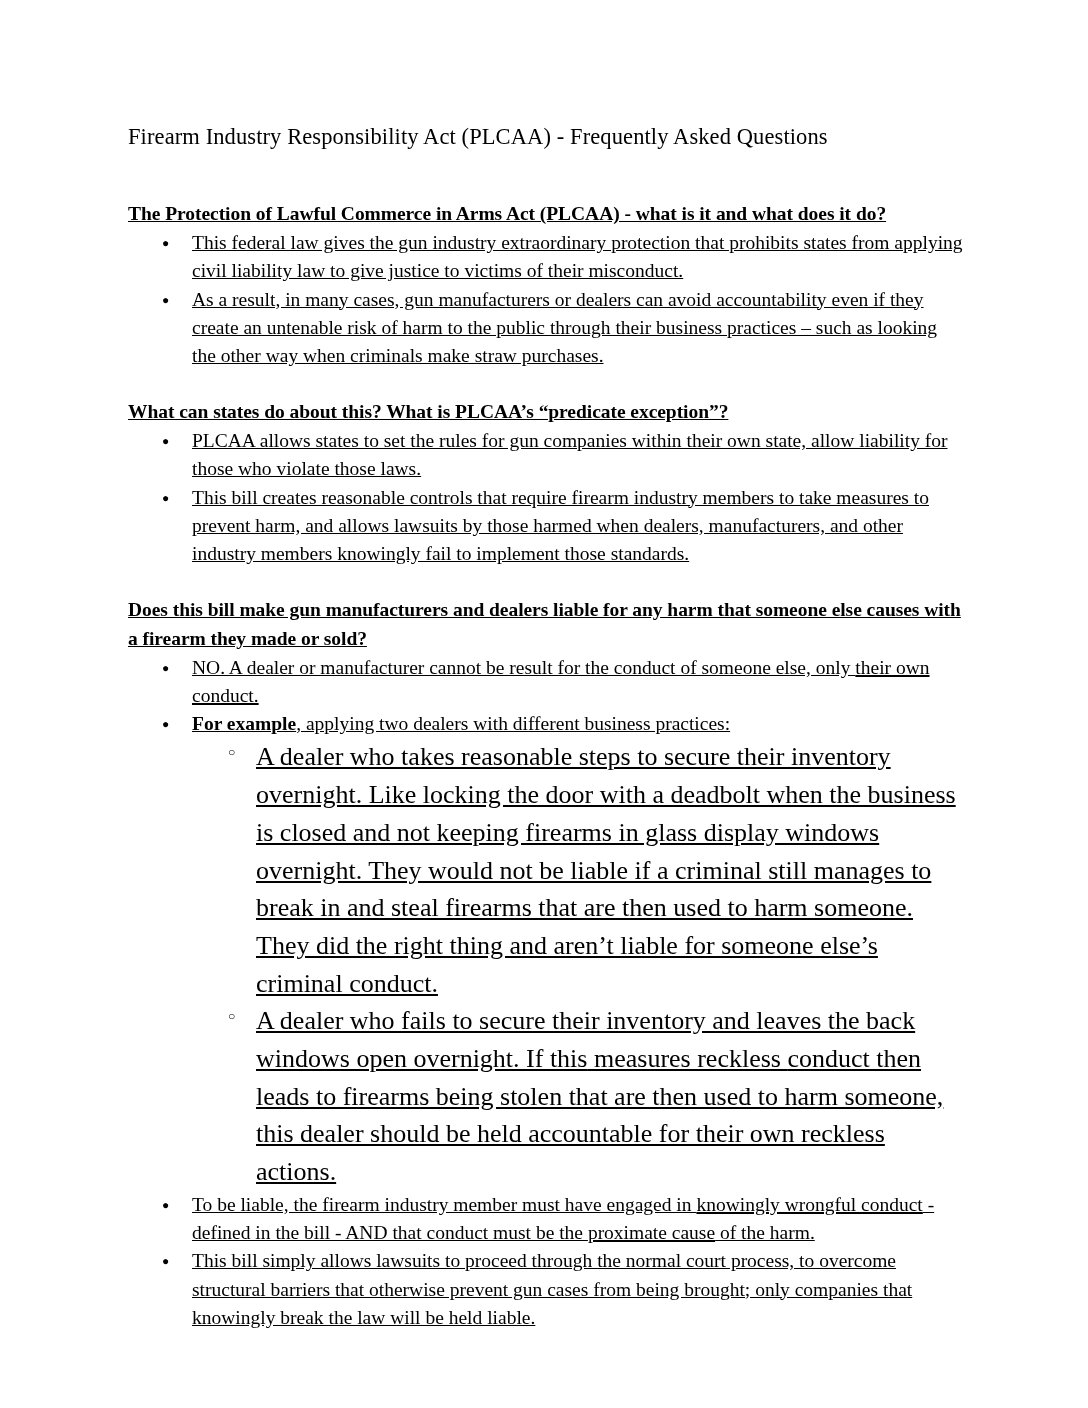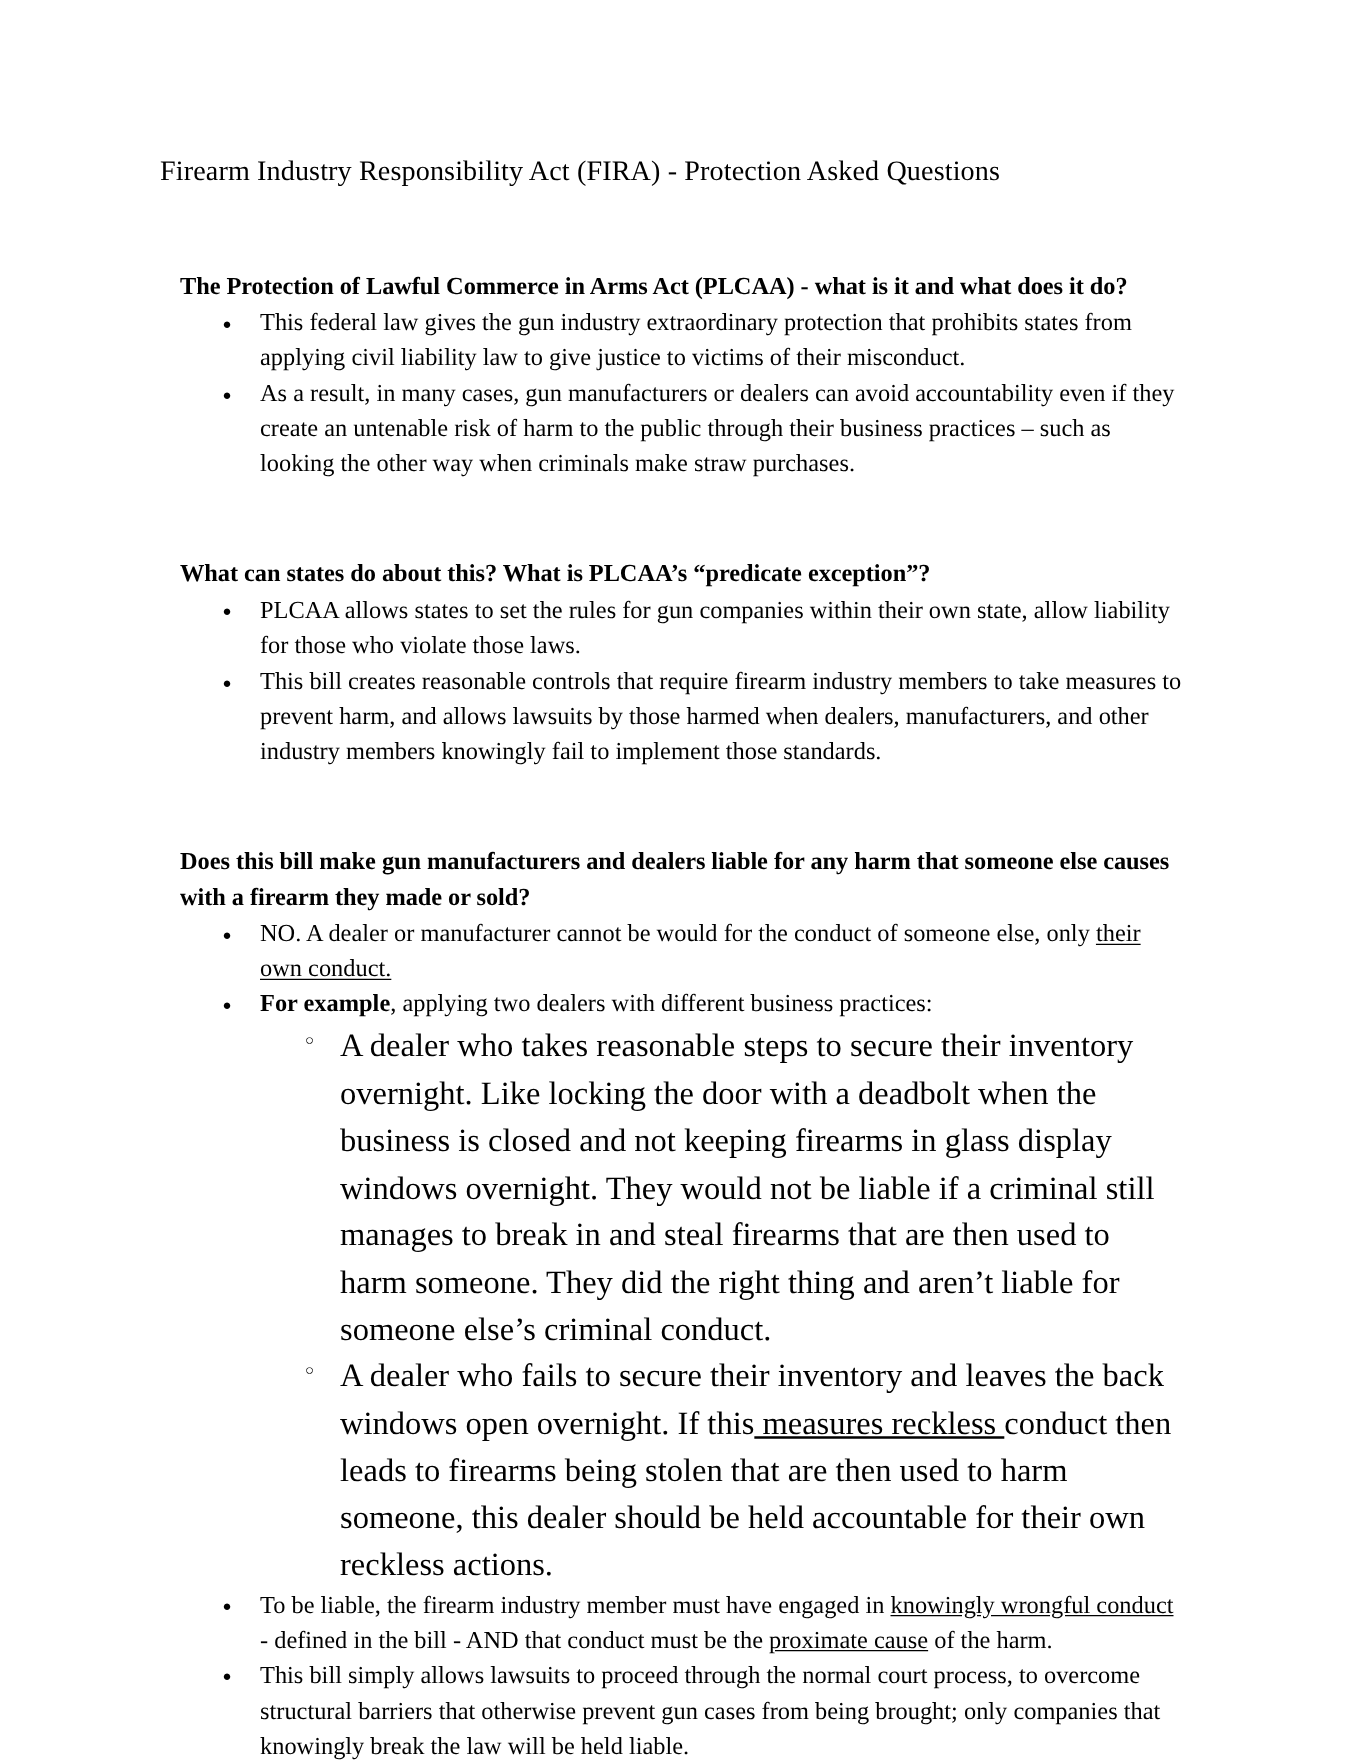--- a/index.html
+++ b/index.html
@@ -34,21 +34,22 @@
     margin: 0 0 0 0;
     font-weight: normal;
     letter-spacing: 0.1px;
   }
 
   .spacer-title {
     height: 48px;
   }
 
   .section {
-    margin: 16px;
+    margin: 0;
+    text-decoration: underline;
   }
 
   .heading {
     font-size: 19.5px;
     font-weight: bold;
     line-height: 1.47;
     margin: 0;
     letter-spacing: -0.05px;
   }
 
@@ -100,21 +101,21 @@
 
   b, .b { font-weight: bold; }
   u, .u { text-decoration: underline; text-underline-offset: 2px; }
 </style>
 </head>
 <body>
 
 <div class="page">
   <div class="content">
 
-    <h1 class="doc-title">Firearm Industry Responsibility Act (FIRA) - Protection Asked Questions</h1>
+    <h1 class="doc-title">Firearm Industry Responsibility Act (PLCAA) - Frequently Asked Questions</h1>
 
     <div class="spacer-title"></div>
 
     <div class="section">
       <p class="heading">The Protection of Lawful Commerce in Arms Act (PLCAA) - what is it and what does it do?</p>
       <ul class="lvl1">
         <li><span>This federal law gives the gun industry extraordinary protection that prohibits states from applying civil liability law to give justice to victims of their misconduct.</span></li>
         <li><span>As a result, in many cases, gun manufacturers or dealers can avoid accountability even if they create an untenable risk of harm to the public through their business practices – such as looking the other way when criminals make straw purchases.</span></li>
       </ul>
     </div>
@@ -128,21 +129,21 @@
         <li><span>This bill creates reasonable controls that require firearm industry members to take measures to prevent harm, and allows lawsuits by those harmed when dealers, manufacturers, and other industry members knowingly fail to implement those standards.</span></li>
       </ul>
     </div>
 
     <div class="gap"></div>
 
     <div class="section">
       <p class="heading">Does this bill make gun manufacturers and dealers liable for any harm that someone else causes with a firearm they made or sold?</p>
       <ul class="lvl1">
 
-        <li><span>NO. A dealer or manufacturer cannot be would for the conduct of someone else, only </span><u>their own conduct.</u></li>
+        <li><span>NO. A dealer or manufacturer cannot be result for the conduct of someone else, only </span><u>their own conduct.</u></li>
 
         <li><b>For example</b><span>, applying two dealers with different business practices:</span>
           <ul class="lvl2">
             <li><span>A dealer who takes reasonable steps to secure their inventory overnight. Like locking the door with a deadbolt when the business is closed and not keeping firearms in glass display windows overnight. They would not be liable if a criminal still manages to break in and steal firearms that are then used to harm someone. They did the right thing and aren’t liable for someone else’s criminal conduct.</span></li>
             <li><span>A dealer who fails to secure their inventory and leaves the back windows open overnight. If this</span><u> measures reckless </u><span>conduct then leads to firearms being stolen that are then used to harm someone, this dealer should be held accountable for their own reckless actions.</span></li>
           </ul>
         </li>
 
         <li><span>To be liable, the firearm industry member must have engaged in </span><u>knowingly wrongful conduct</u><span> - defined in the bill - AND that conduct must be the </span><u>proximate cause</u><span> of the harm.</span></li>
 

